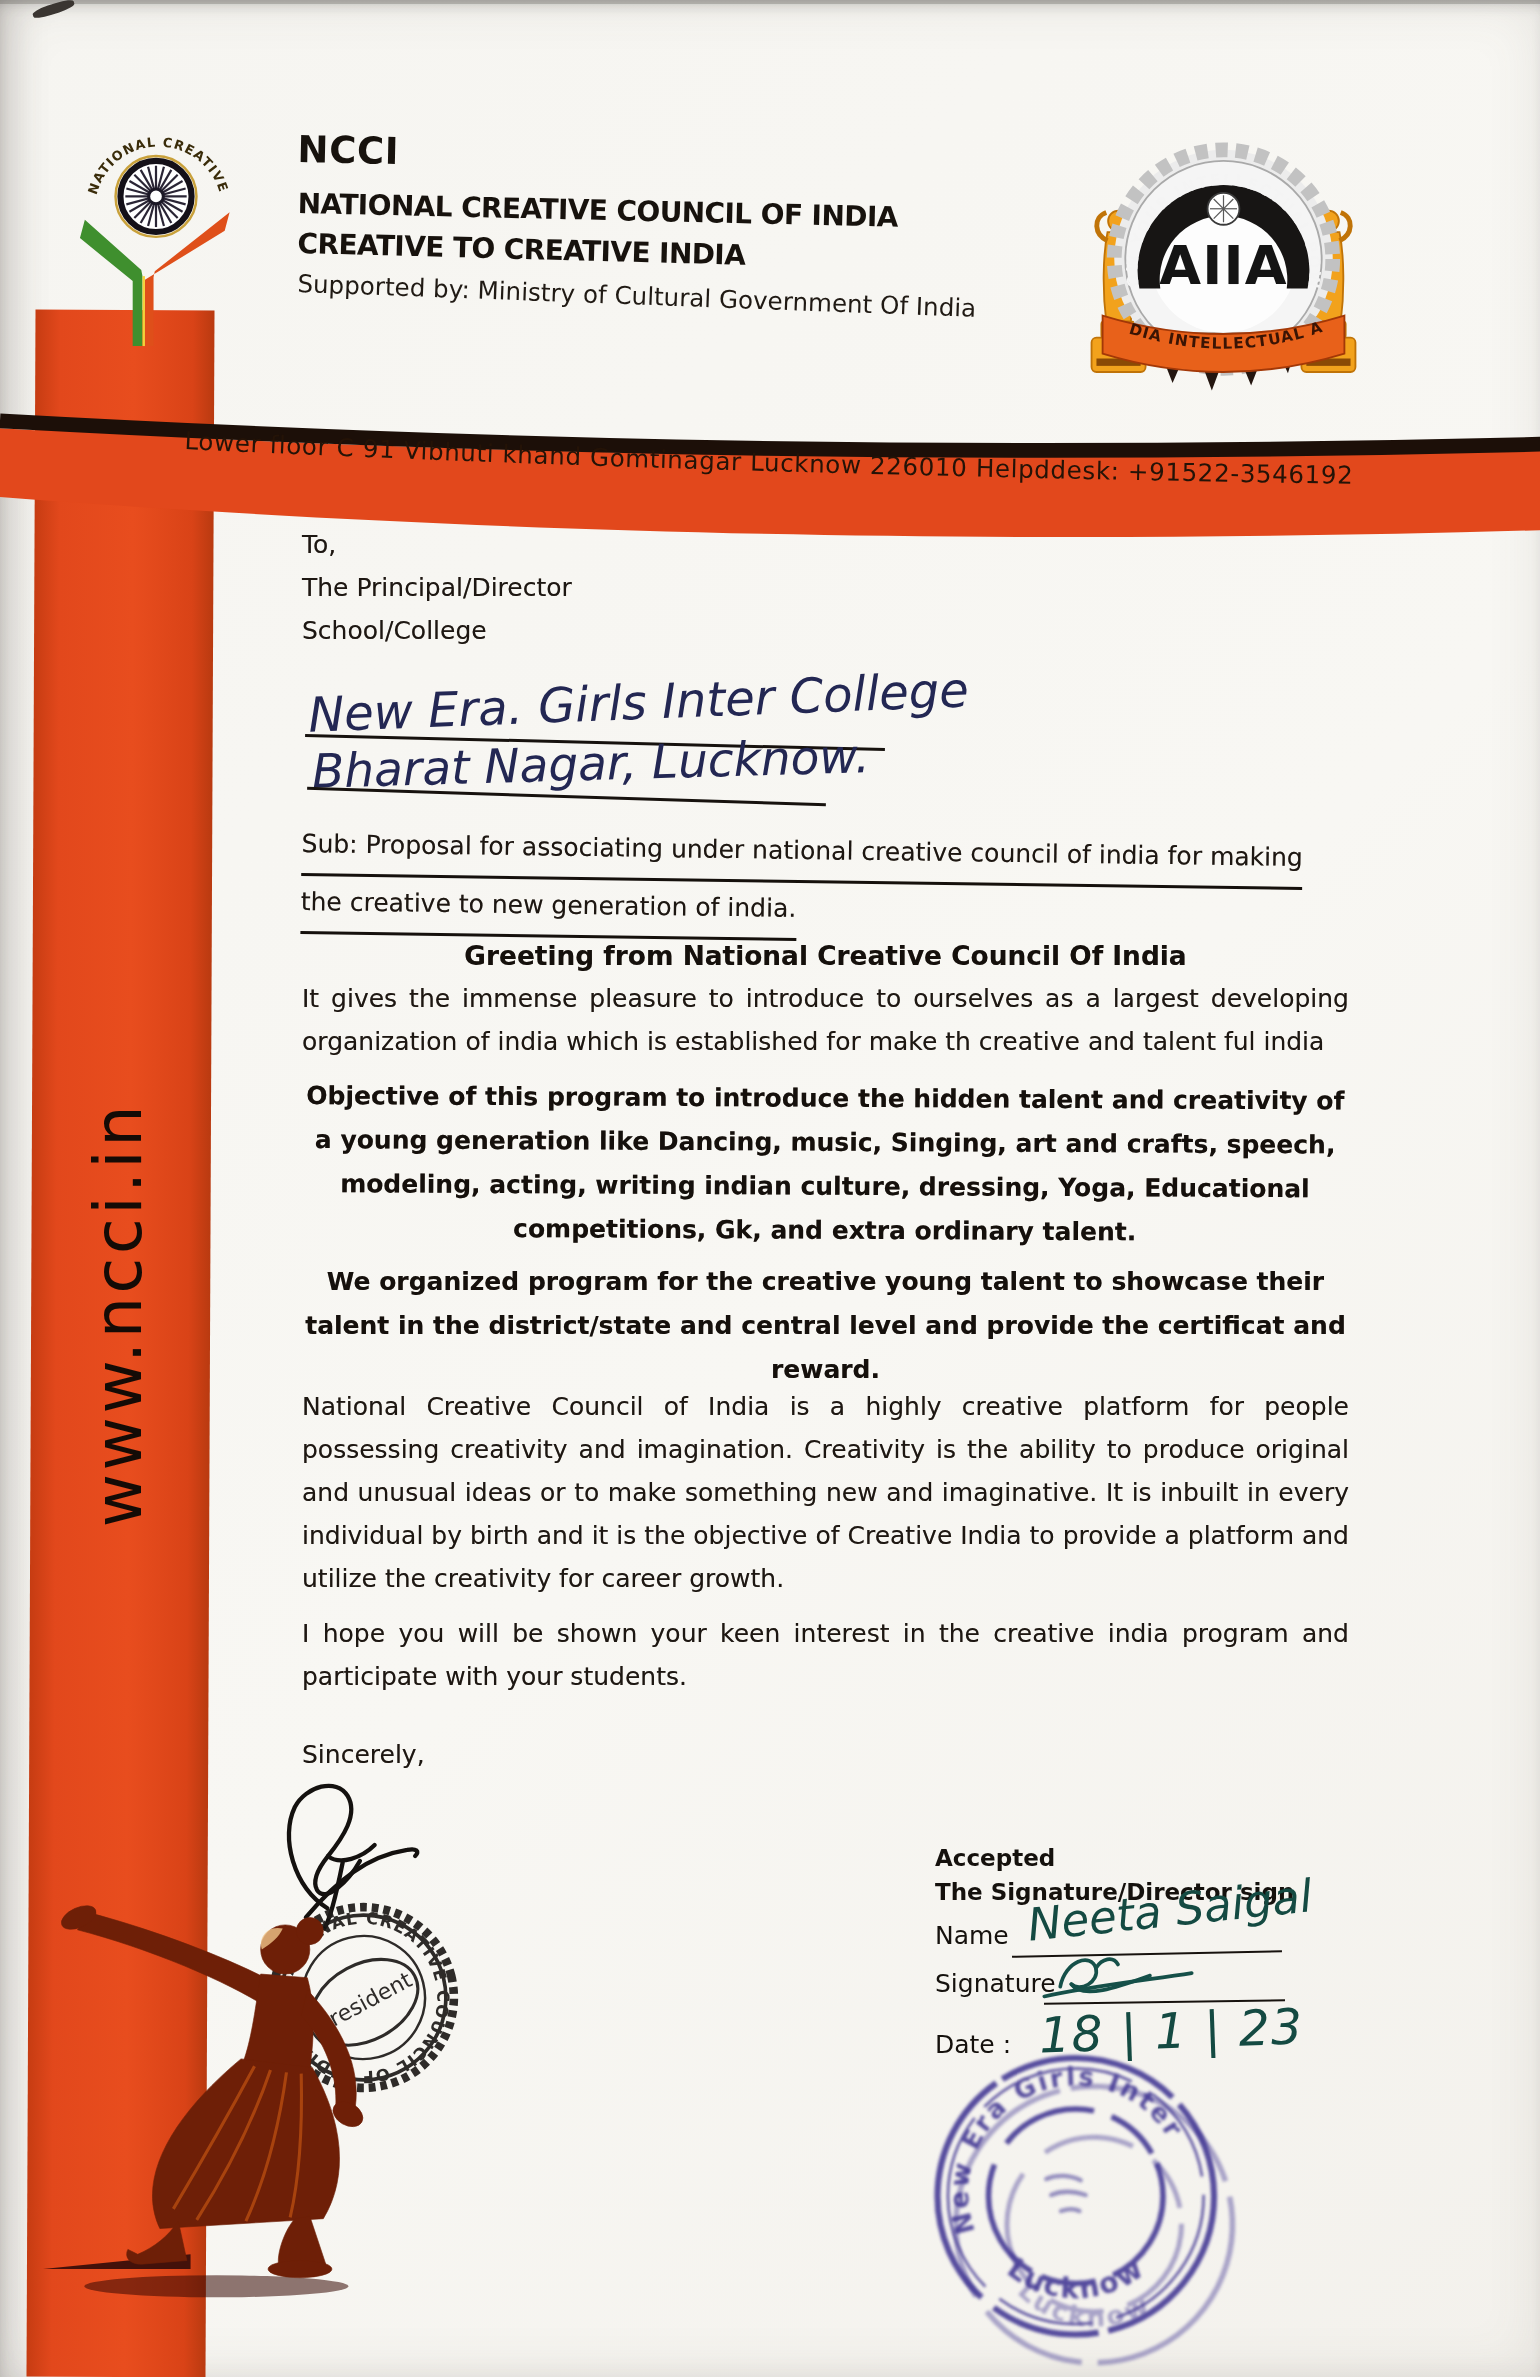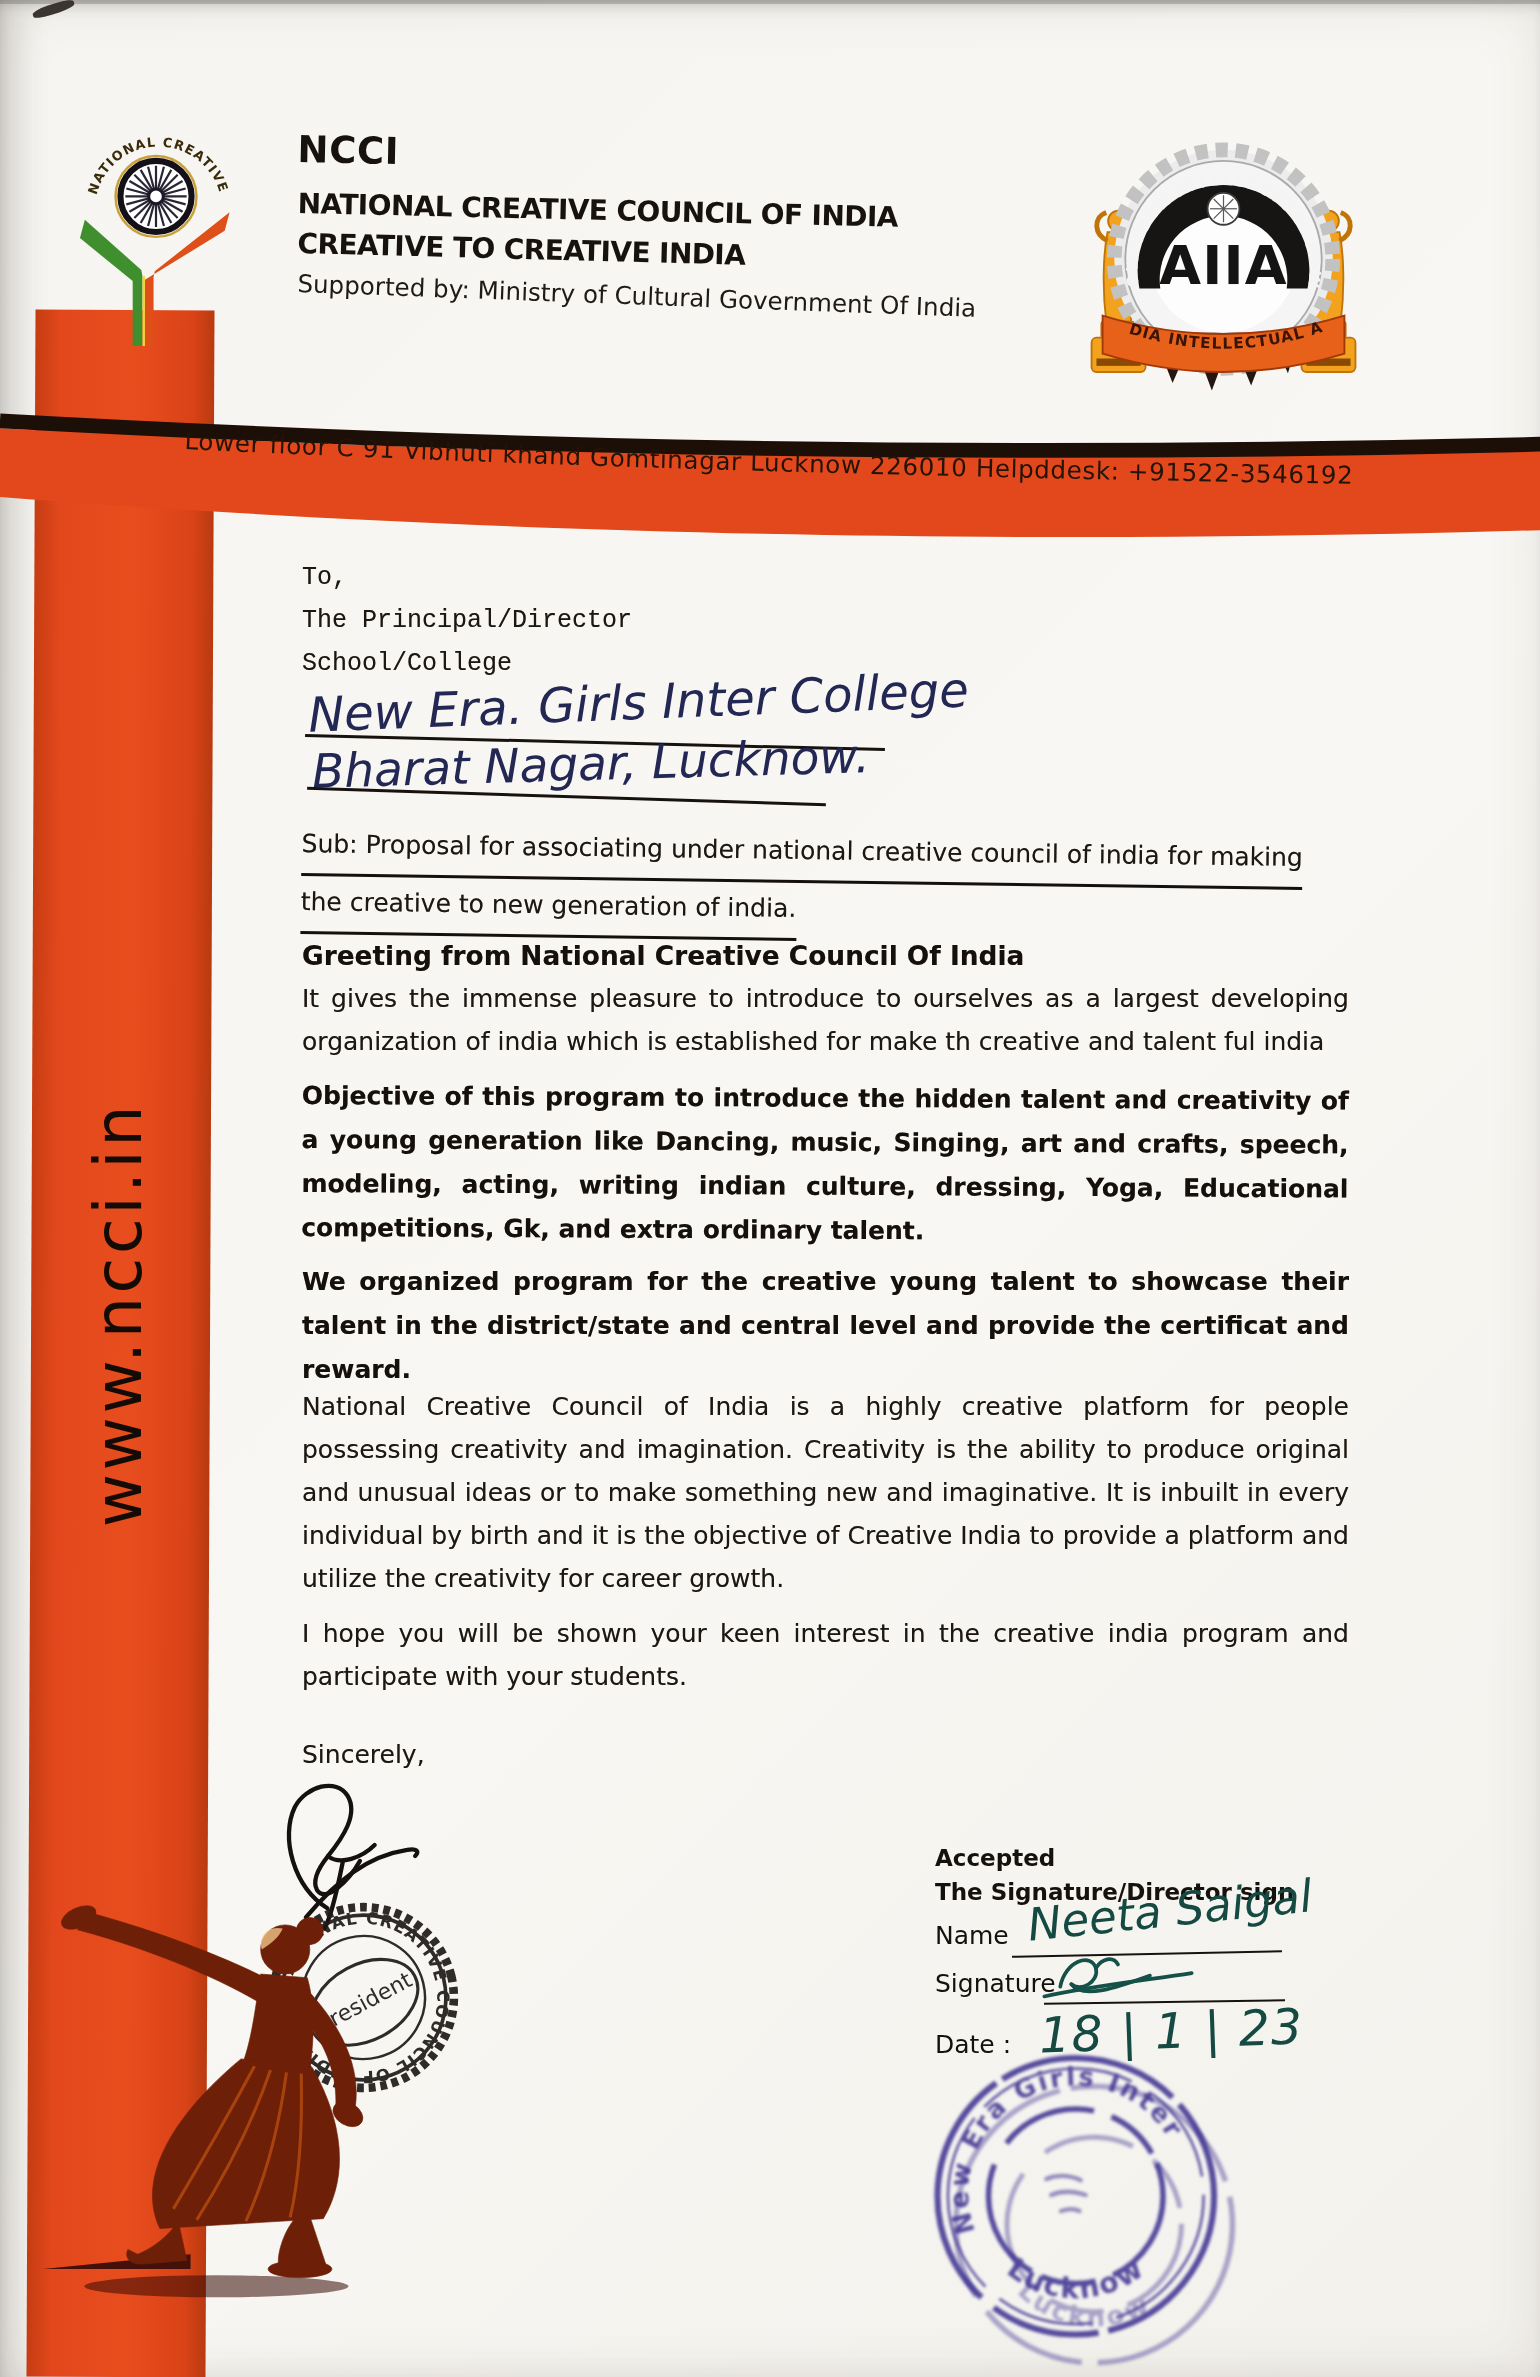--- a/index.html
+++ b/index.html
@@ -26,21 +26,21 @@
   }
   
   .hdr{left:298px;top:128px;width:798px;}
   .hdr .abbr{font-size:37px;font-weight:bold;letter-spacing:0.6px;color:#17120d;transform:rotate(1.1deg);transform-origin:left top;}
   .hdr .org{margin-top:16px;font-size:28px;font-weight:bold;letter-spacing:-0.6px;color:#17120d;transform:rotate(1.3deg);transform-origin:left top;}
   .hdr .tag{margin-top:7.4px;font-size:28px;font-weight:bold;letter-spacing:-0.6px;color:#17120d;transform:rotate(1.5deg);transform-origin:left top;}
   .hdr .sup{margin-top:8.6px;font-size:24.6px;font-weight:400;color:#201a14;transform:rotate(2.1deg);transform-origin:left top;}
   
   .blk{left:302px;width:1047px;font-size:25px;line-height:43px;color:#1d1712;text-shadow:0 0 0.4px rgba(45,32,20,.45);}
   .just{text-align:justify;}
-  .bold{font-weight:bold;color:#15100c;line-height:44px;}
+  .bold{font-weight:bold;color:#15100c;line-height:44px;text-align:center;}
   .hw{font-style:italic;color:#232753;white-space:nowrap;}
   .uline{border-top:3.1px solid #17120e;height:0;}
   .subj span{display:inline-block;font-weight:500;border-bottom:3.1px solid #15100c;padding-bottom:3.1px;}
   .subj div{line-height:52px;}
   
   .acc-h{font-size:23px;font-weight:600;color:#15110d;line-height:34px;}
   .lbl{font-size:25px;font-weight:400;color:#15110d;}
   .hw-teal{font-style:italic;color:#144a42;white-space:nowrap;}
   .edge-top{left:0;top:0;width:1541px;height:4.3px;background:rgba(110,105,100,.35);}
   .corner-mark{left:32px;top:3.7px;width:43px;height:9.8px;background:#3a3531;transform:rotate(-18deg);border-radius:40%;}
@@ -158,21 +158,21 @@
     <defs>
         <path id="addrPath" d="M300,130 C 1000,163 1700,180 2320,188"></path>
       </defs>
     <path d="M0,96 C 650,132 1450,158 2509,132 L2509,262 C 1500,292 650,258 0,208 Z" fill="#e2481c"></path>
     <path d="M0,84 C 650,120 1450,148 2509,122" fill="none" stroke="#1c0f08" stroke-width="24"></path>
     <text font-size="40" fill="#241307" letter-spacing="1" font-weight="500">
       <textPath href="#addrPath">Lower floor C 91 Vibhuti khand Gomtinagar Lucknow 226010 Helpddesk: +91522-3546192</textPath>
     </text>
   </svg>
 
-  <div class="abs blk" style="top:556px;font-family:Liberation Mono, monospace;">
+  <div class="abs blk" style="top:523px;">
     <div>To,</div>
     <div>The Principal/Director</div>
     <div>School/College</div>
   </div>
 
   <div class="abs hw" style="left:308px;top:674px;font-size:48px;transform:rotate(-2.2deg);">New Era. Girls Inter College</div>
   <div class="abs uline" style="left:305px;top:741px;width:580px;transform:rotate(1.4deg);"></div>
   <div class="abs hw" style="left:312px;top:736px;font-size:47px;transform:rotate(-1.6deg);">Bharat Nagar, Lucknow.</div>
   <div class="abs uline" style="left:307px;top:795px;width:519px;transform:rotate(1.8deg);"></div>
 

